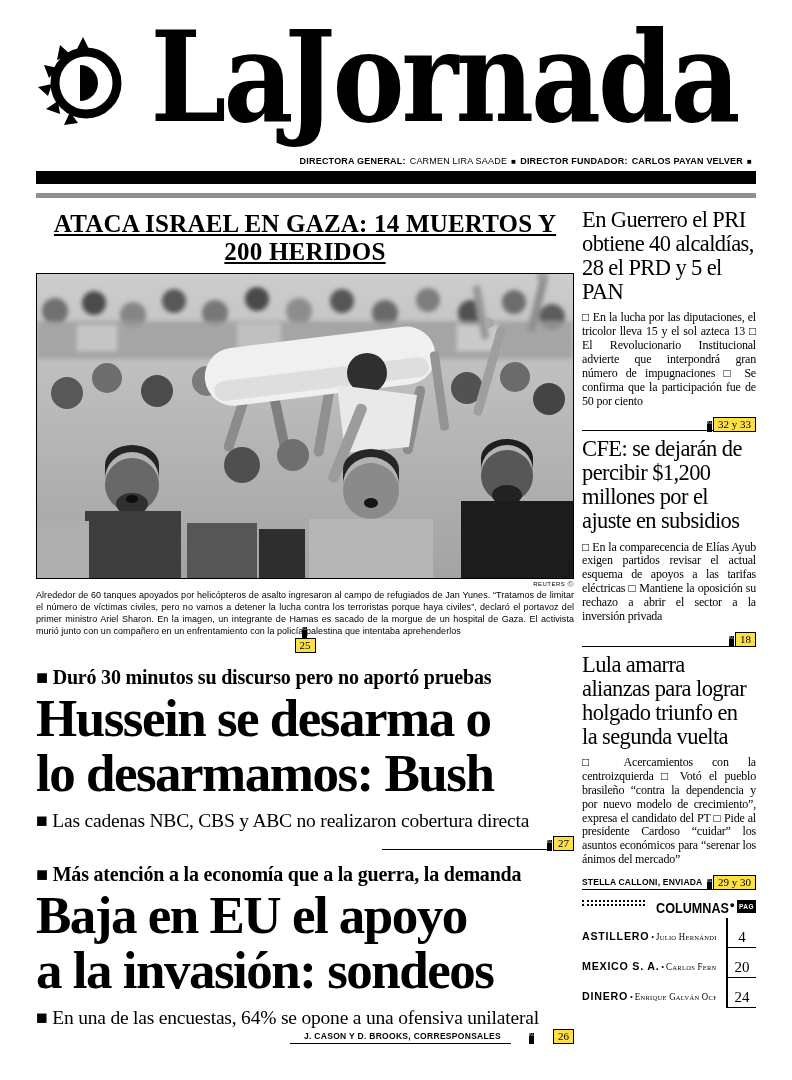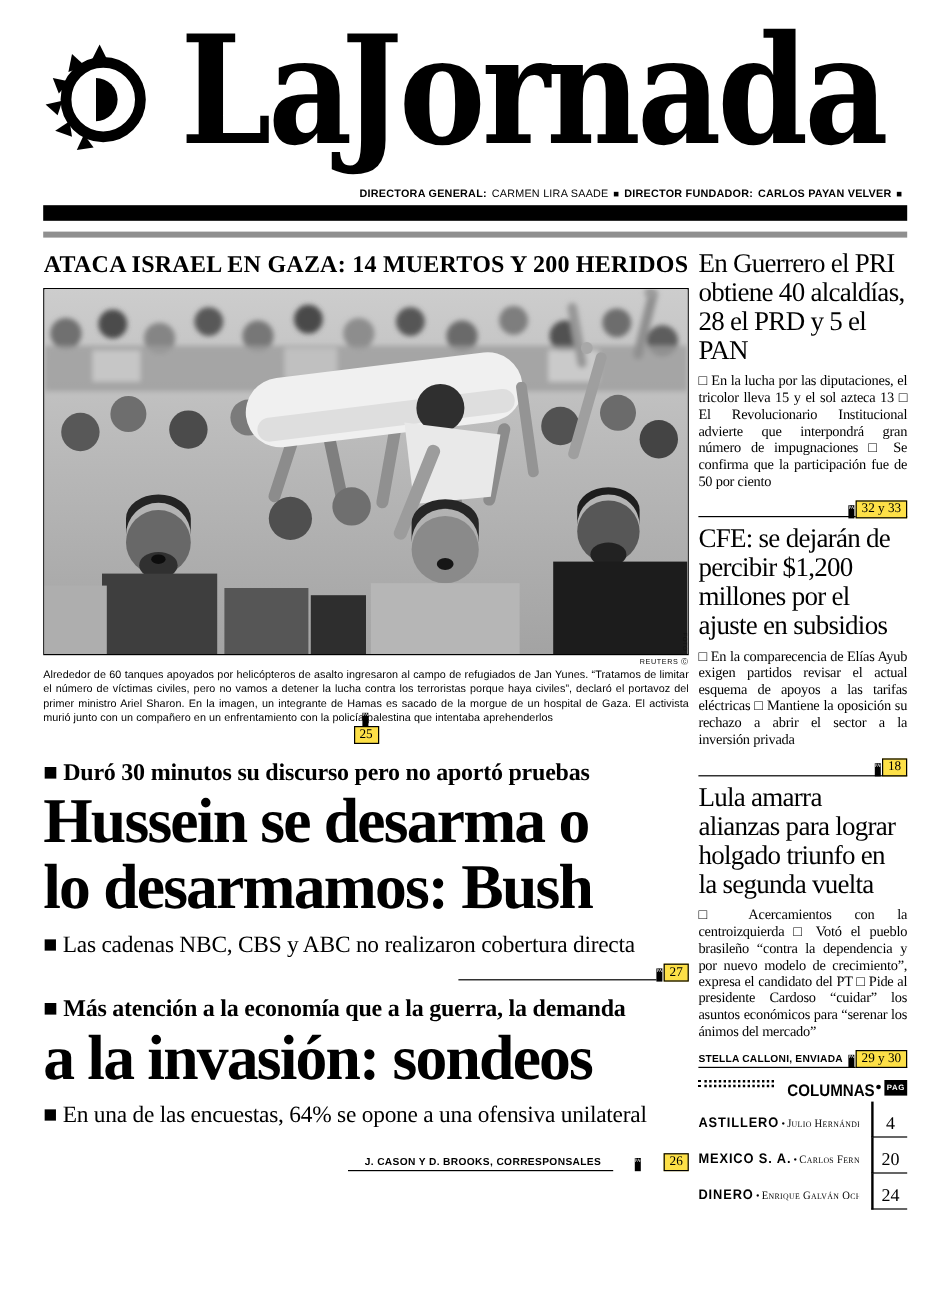--- a/index.html
+++ b/index.html
@@ -20,21 +20,21 @@
   .directors .role { font-weight:bold; }
   .directors .heavy { font-weight:bold; }
   .dir-sq { font-size:8px; }
   .black-bar { height:13px; background:#000; margin-top:5px; }
   .gray-bar  { height:5px;  background:#8f8f8f; margin-top:9px; }
 
   
   .main-grid { display:grid; grid-template-columns:538px 174px; column-gap:8px; margin-top:4px; }
 
   
-  .banner { text-align:center; font-weight:bold; font-size:20px; padding:8px 0 7px; letter-spacing:0.2px; }
+  .banner { text-align:center; font-weight:bold; font-size:25px; padding:8px 0 7px; letter-spacing:0.2px;text-decoration:underline; }
   .photo { position:relative; border:1px solid #000; height:306px; overflow:hidden; }
   .photo svg { display:block; width:100%; height:100%; }
   .photo-credit-v { position:absolute; right:0px; bottom:2px; writing-mode:vertical-rl;
                     font-family:"Liberation Sans", sans-serif; font-size:5px; letter-spacing:0.5px; color:#111; }
   .credit-line { text-align:right; font-family:"Liberation Sans", sans-serif; font-size:6px;
                  letter-spacing:0.5px; margin:1px 0 1px; }
   .caption { font-family:"Liberation Sans", sans-serif; font-size:9px; line-height:1.32;
              text-align:justify; letter-spacing:0.05px; }
   .cap-refrow { display:flex; justify-content:flex-end; align-items:center; margin-top:-11px;flex-direction:column; }
 
@@ -43,21 +43,21 @@
   .refbox { border:1.3px solid #000; font-family:"Liberation Serif", serif; font-size:11px;
             line-height:1.1; padding:0 4px 1px; background:#fde047; white-space:nowrap; }
 
   .kicker { font-size:20px; font-weight:bold; margin:13px 0 2px; letter-spacing:-0.2px; }
   .headline { font-weight:bold; font-size:53px; line-height:1.04; letter-spacing:-1.5px; margin-top:2px; }
   .headline span { display:block; }
   .deck { font-size:19.5px; margin-top:9px; letter-spacing:-0.2px; }
   .refrow-main { display:flex; justify-content:flex-end; align-items:flex-end; margin-top:4px; }
   .shortrule { width:165px; border-bottom:1.3px solid #000; height:0; align-self:flex-end; }
   .refrow-main .refbox, .refrow-main .pag-tab { margin-bottom:-1px; }
-  .byline-row { display:flex; justify-content:flex-end; align-items:flex-end; margin-top:20px; gap:18px; }
+  .byline-row { display:flex; justify-content:flex-end; align-items:flex-end; gap:18px; }
   .byline { font-family:"Liberation Sans", sans-serif; font-weight:bold; font-size:8.5px;
             border-bottom:1.2px solid #000; padding:0 10px 2px 14px; letter-spacing:0.3px; }
 
   
   .datebox { display:flex; gap:3px; }
   .d-left { flex:1; min-width:0; border-bottom:3px solid #000; padding-bottom:3px; }
   .d-ed  { font-family:"Liberation Sans", sans-serif; font-weight:bold; font-size:7.2px;
            white-space:nowrap; transform:scaleX(0.97); transform-origin:left; }
   .d-day, .d-date { font-family:"Liberation Sans", sans-serif; font-weight:bold; font-size:14px;
            letter-spacing:0.2px; white-space:nowrap; }
@@ -238,20 +238,21 @@
         <div class="refrow-main">
           <span class="shortrule"></span>
           <span class="pag-tab">PAG</span>
           <span class="refbox">27</span>
         </div>
       </div>
 
       <div>
         <div class="kicker">■ Más atención a la economía que a la guerra, la demanda</div>
         <div class="headline">
+          <span>Baja en EU el apoyo</span>
           <span>a la invasión: sondeos</span>
         </div>
         <div class="deck">■ En una de las encuestas, 64% se opone a una ofensiva unilateral</div>
         <div class="byline-row">
           <span class="byline">J. CASON Y D. BROOKS, CORRESPONSALES</span>
           <span class="pag-tab">PAG</span>
           <span class="refbox">26</span>
         </div>
       </div>
     </div>

